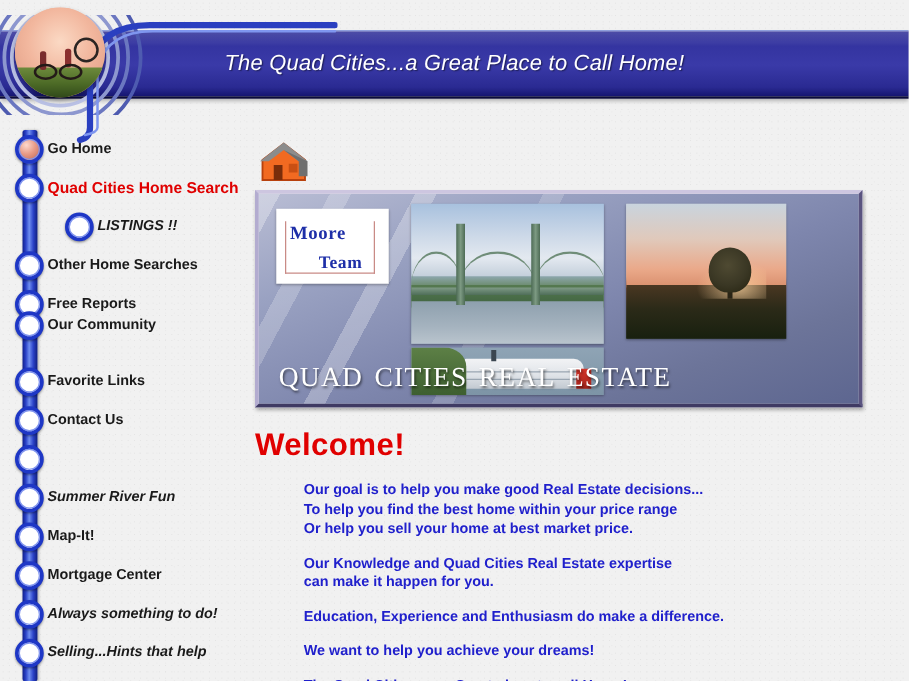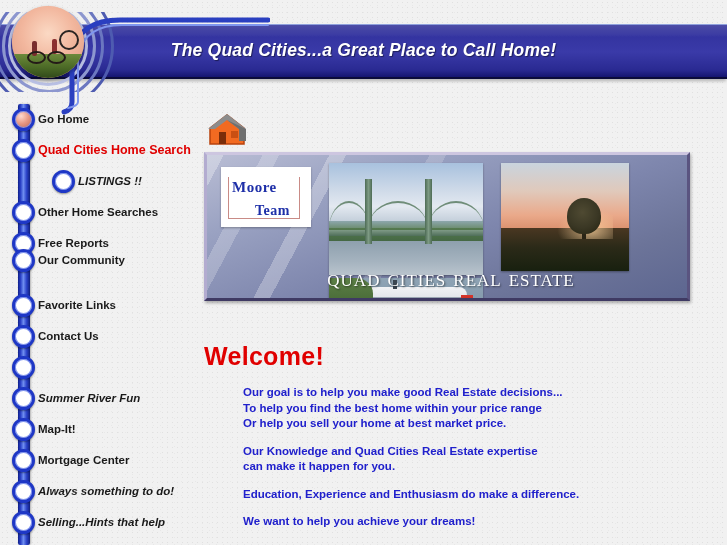--- a/index.html
+++ b/index.html
@@ -39,21 +39,21 @@
   #header-bar-sheen {
     position: absolute; left: 0; top: 0; width: 100%; height: 12px;
     background: linear-gradient(180deg, rgba(255,255,255,.22), rgba(255,255,255,0));
   }
   #header-title {
     position: absolute; left: 0; top: 24px; width: 727px; height: 52px;
     line-height: 52px;
     text-align: center;
     color: #ffffff;
     font-style: italic;
-    font-weight: bold;
+    font-weight: normal;
     font-size: 17.5px;
     letter-spacing: .2px;
     text-shadow: 1px 1px 1px rgba(0,0,0,.45);
     white-space: nowrap;
   }
   #arcs { position: absolute; left: 0; top: 12px; width: 130px; height: 80px; overflow: hidden; }
   #arcs .ring {
     position: absolute; border-radius: 50%;
     border: 3px solid #9aa4d8;
     background: transparent;
@@ -135,28 +135,27 @@
   
   #main { position: absolute; left: 195px; top: 104px; width: 532px; height: 441px; z-index: 3; }
 
   
   #house-icon {
     position: absolute; left: 11px; top: 6px; width: 44px; height: 38px;
   }
 
   
   #banner {
-    position: absolute; left: 9px; top: 48px; width: 486px; height: 149px;
+    position: absolute; left: 9px; top: 48px; width: 486px; height: 174px;
     border: 3px solid;
     border-color: #cdc6e0 #5a5480 #3f3a63 #b3acd0;
     background: linear-gradient(160deg,#b9bdd4 0%, #9aa2c2 25%, #7e86ad 55%, #6c7499 78%, #5d6690 100%);
     box-sizing: border-box;
     overflow: hidden;
     box-shadow: 1px 2px 3px rgba(0,0,0,.3);
-    text-align: center;
   }
   #banner .streaks {
     position: absolute; inset: 0;
     background:
       linear-gradient(118deg, rgba(255,255,255,.30) 0 3%, transparent 3% 10%,
                       rgba(255,255,255,.22) 10% 13%, transparent 13% 22%,
                       rgba(255,255,255,.28) 22% 25%, transparent 25% 40%,
                       rgba(255,255,255,.18) 40% 43%, transparent 43% 100%);
   }
   #banner .moore-card {
@@ -236,21 +235,21 @@
   #photo-sunset .tree { position:absolute; left: 66px; bottom: 34%; width: 34px; height: 36px;
     border-radius: 50% 50% 45% 45%;
     background: radial-gradient(circle at 45% 40%, #4f4a32 0%, #3a3724 55%, #24220f 100%); }
   #photo-sunset .trunk { position:absolute; left: 81px; bottom: 30%; width: 4px; height: 12px; background:#2a2516; }
   #photo-sunset .glow { position:absolute; left: 56px; bottom: 30%; width: 56px; height: 30px;
     background: radial-gradient(ellipse at 60% 70%, rgba(255,214,160,.75), rgba(255,190,130,0) 70%); }
 
   #banner-title {
     position: absolute; left: 16px; bottom: 6px; width: 456px;
     font-family: "Liberation Serif", serif;
-    font-size: 24px;
+    font-size: 32px;
     color: #ffffff;
     letter-spacing: 1px;
     text-shadow: 1px 1px 2px rgba(0,0,0,.55);
     white-space: nowrap;
     font-variant: small-caps;
     text-transform: lowercase;
   }
 
   
   #welcome {

